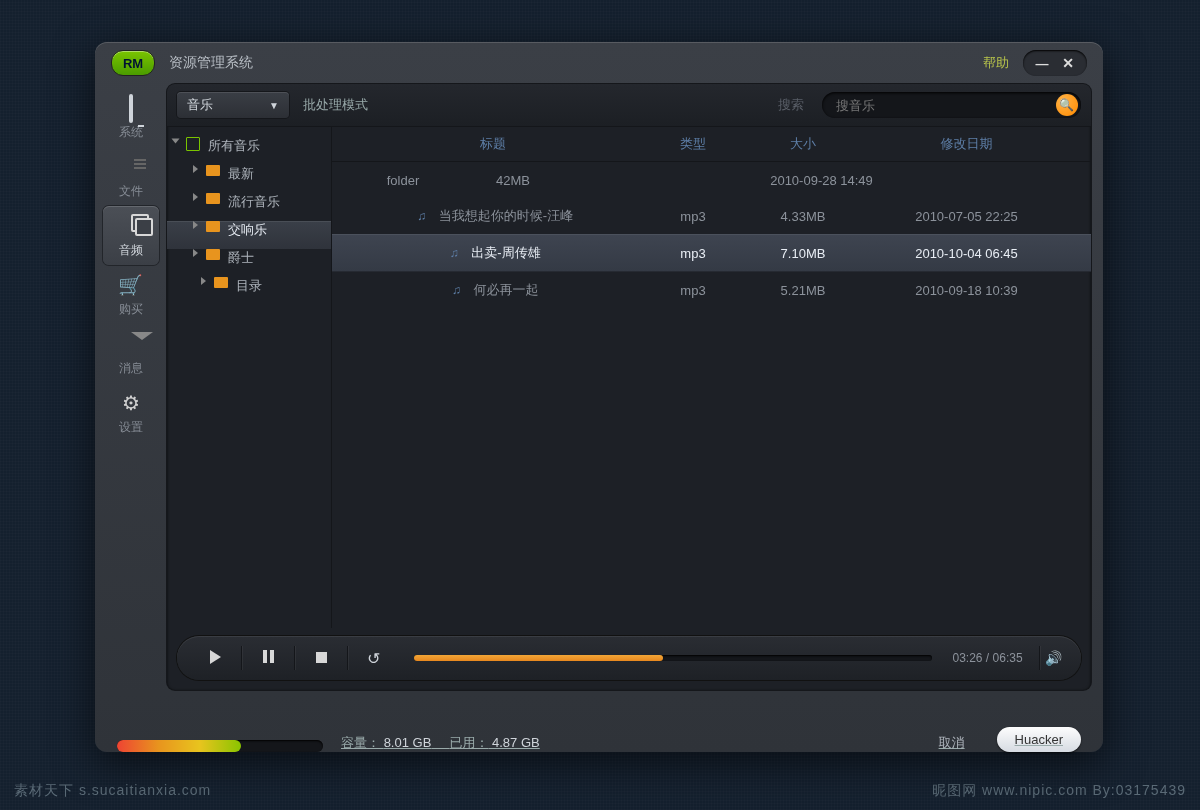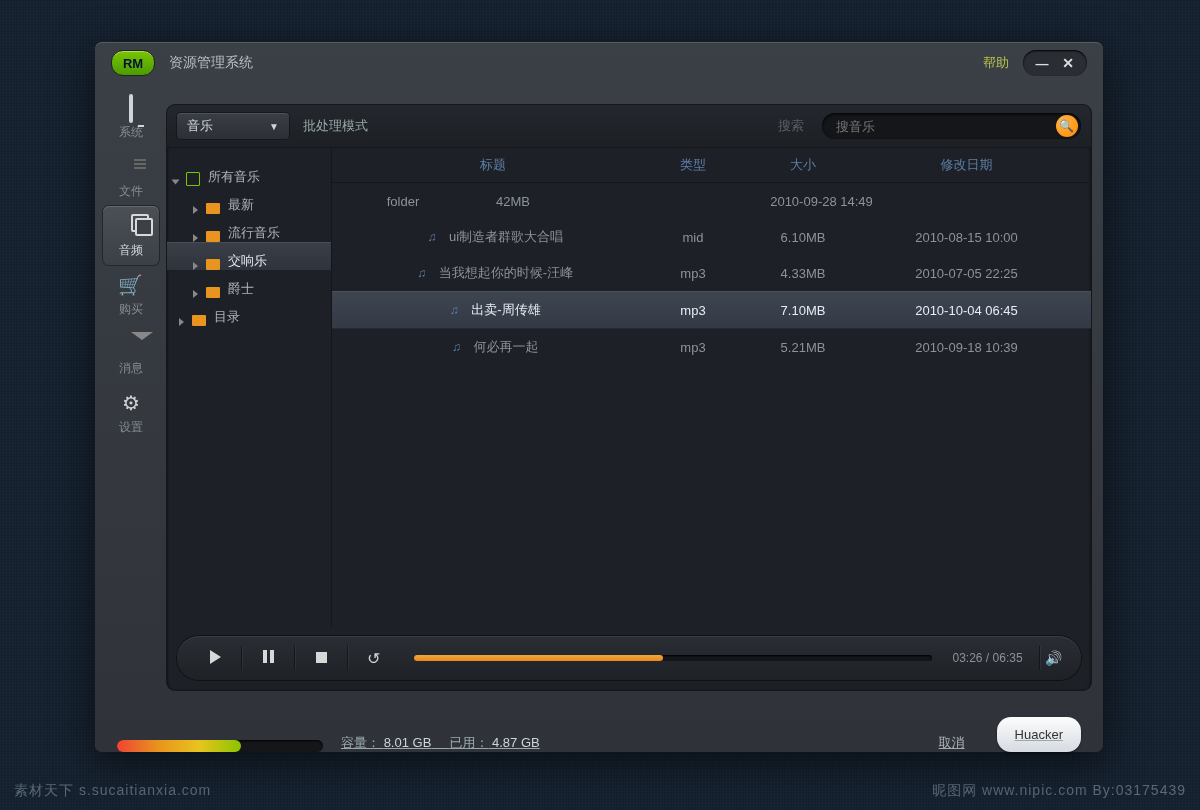--- a/index.html
+++ b/index.html
@@ -24,21 +24,21 @@
 
 .wm-left { position: absolute; left: 14px; bottom: 10px; color: #5a6a76; font-size: 14px; letter-spacing: 1px; }
 .wm-right { position: absolute; right: 14px; bottom: 10px; color: #5a6a76; font-size: 14px; letter-spacing: 1px; }
 
 
 .window {
   position: absolute;
   left: 95px; top: 42px;
   width: 1008px; height: 710px;
   background: linear-gradient(#3b3f46, #2f3339);
-  border-radius: 7px;
+  border-radius: 12px;
   box-shadow: 0 10px 40px rgba(0,0,0,0.6), inset 0 1px 0 rgba(255,255,255,0.15);
   display: flex; flex-direction: column;
 }
 .titlebar {
   height: 42px; display: flex; align-items: center;
   padding: 0 16px;
 }
 .logo {
   width: 42px; height: 24px; border-radius: 12px;
   background: linear-gradient(#7ac400,#4a9c00);
@@ -76,42 +76,41 @@
 .i-mail { width:22px; height:14px; background:#d0d0d0; margin:2px auto; position:relative;}
 .i-mail::after{content:"";position:absolute;left:0;top:0;border-left:11px solid transparent;border-right:11px solid transparent;border-top:8px solid #888;}
 .i-gear { font-size:20px; color:#d0d0d0;}
 
 
 .main {
   flex:1; display:flex; flex-direction:column;
   background:#1d2026;
   border-radius:8px;
   box-shadow: inset 0 1px 3px rgba(0,0,0,.8), 0 0 0 1px #15171b;
-  margin-top: 21px;
 }
 .toolbar {
   height:42px; display:flex; align-items:center; padding:0 10px; gap:14px;
   border-bottom:1px solid #14161a;
   background: linear-gradient(#24272d,#1c1f24);
   border-radius:8px 8px 0 0;
 }
 .dropdown { width:92px; height:26px; background:linear-gradient(#3a3e45,#2c2f35); border-radius:4px; display:flex; align-items:center; padding:0 10px; color:#cfd4da; box-shadow:0 0 0 1px #15171b, inset 0 1px 0 rgba(255,255,255,.1);}
 .dropdown .arrow { margin-left:auto; font-size:10px;}
 .batchmode { color:#9aa; }
 .toolbar .spacer{flex:1;}
 .searchlabel{ color:#5a5f68; margin-right:4px;}
 .searchbox { width:244px; height:26px; background:#14161a; border-radius:13px; display:flex; align-items:center; padding:0 3px 0 12px; box-shadow:inset 0 1px 3px #000;}
 .searchbox input{ flex:1; background:none; border:none; outline:none; color:#777; font-size:13px;}
 .searchbtn{ width:22px; height:22px; border-radius:11px; background:radial-gradient(circle at 30% 30%, #ffb347, #ff8a00); display:flex; align-items:center; justify-content:center; color:#fff; font-size:12px; font-weight:bold;}
 
 .content { flex:1; display:flex; }
 
 
 .tree { width:164px; border-right:1px solid #14161a; padding:10px 0;}
-.treeitem{ display:flex; align-items:flex-end; height:28px; padding-left:10px; color:#aeb4bc; gap:4px;}
+.treeitem{ display:flex; align-items:flex-start; height:28px; padding-left:10px; color:#aeb4bc; gap:4px;}
 .treeitem.root{ padding-left:6px; }
 .treeitem.sel{ background:linear-gradient(#3a3f48,#2f333b); color:#e4e9f0; box-shadow:inset 0 1px 0 rgba(255,255,255,.08);}
 .tri{ width:0;height:0;border-top:4px solid transparent;border-bottom:4px solid transparent;border-left:5px solid #888;display:inline-block;}
 .tri.open{ transform:rotate(90deg);}
 .ficon{ width:14px;height:11px;background:#e8941e;border-radius:1px;display:inline-block; margin:0 4px;}
 .micon{ width:12px;height:12px;border:1px solid #7ac400;display:inline-block;margin:0 4px;border-radius:1px;}
 
 
 .table{ flex:1; display:flex; flex-direction:column;text-align:center; }
 .thead{ display:flex; height:34px; align-items:center; border-bottom:1px solid #14161a; padding:0 16px; color:#5e7fa8; font-size:13px;}
@@ -140,21 +139,21 @@
 .reload{font-size:16px;display:inline-block;transform:scaleX(-1);}
 
 
 .footer{ height:52px; display:flex; align-items:flex-end; padding:0 22px; gap:18px;text-decoration:underline;}
 .capbar{ width:206px; height:12px; background:#14161a; border-radius:6px; position:relative; box-shadow:inset 0 1px 2px #000;}
 .capbar .capfill{ position:absolute; left:0; top:0; bottom:0; width:60%; border-radius:6px; background:linear-gradient(90deg,#e43,#e8941e,#e8c41e,#8ac400);}
 .capinfo{ color:#9aa;}
 .capinfo b{ color:#cfd4da; font-weight:normal;}
 .footer .spacer{flex:1;}
 .cancel{ color:#aeb4bc; margin-right:14px;}
-.userpill{ height:35px; padding:0 18px; background:linear-gradient(#fdfdfd,#d6dbe2); border-radius:14px; color:#333; display:flex; align-items:center; box-shadow:0 1px 2px rgba(0,0,0,.6);}
+.userpill{ height:25px; padding:0 18px; background:linear-gradient(#fdfdfd,#d6dbe2); border-radius:14px; color:#333; display:flex; align-items:center; box-shadow:0 1px 2px rgba(0,0,0,.6);}
 </style>
 </head>
 <body>
 
 <div class="wm-left">素材天下 s.sucaitianxia.com</div>
 <div class="wm-right">昵图网 www.nipic.com  By:03175439</div>
 
 <div class="window">
 
   <div class="titlebar">
@@ -235,45 +234,39 @@
           <div class="treeitem sel" style="padding-left:26px">
             <span class="tri"></span>
             <span class="ficon"></span>
             <span>交响乐</span>
           </div>
           <div class="treeitem" style="padding-left:26px">
             <span class="tri"></span>
             <span class="ficon"></span>
             <span>爵士</span>
           </div>
-          <div class="treeitem" style="padding-left:12px">
+          <div class="treeitem" style="padding-left:34px">
             <span class="tri"></span>
             <span class="ficon"></span>
             <span>目录</span>
           </div>
         </div>
 
         <div class="table">
           <div class="thead">
             <div class="col-title">标题</div>
             <div class="col-type">类型</div>
             <div class="col-size">大小</div>
             <div class="col-date">修改日期</div>
           </div>
           <div id="tbody">
               <div class="trow">
                 <div class="col-type">folder</div>
                 <div class="col-size">42MB</div>
                 <div class="col-date">2010-09-28  14:49</div>
-              </div>
-              <div class="trow">
-                <div class="col-title"><span class="iconcell inote">♫</span><span>ui制造者群歌大合唱</span></div>
-                <div class="col-type">mid</div>
-                <div class="col-size">6.10MB</div>
-                <div class="col-date">2010-08-15  10:00</div>
               </div>
               <div class="trow">
                 <div class="col-title"><span class="iconcell inote">♫</span><span>当我想起你的时候-汪峰</span></div>
                 <div class="col-type">mp3</div>
                 <div class="col-size">4.33MB</div>
                 <div class="col-date">2010-07-05  22:25</div>
               </div>
               <div class="trow sel">
                 <div class="col-title"><span class="iconcell inote">♫</span><span>出卖-周传雄</span></div>
                 <div class="col-type">mp3</div>

